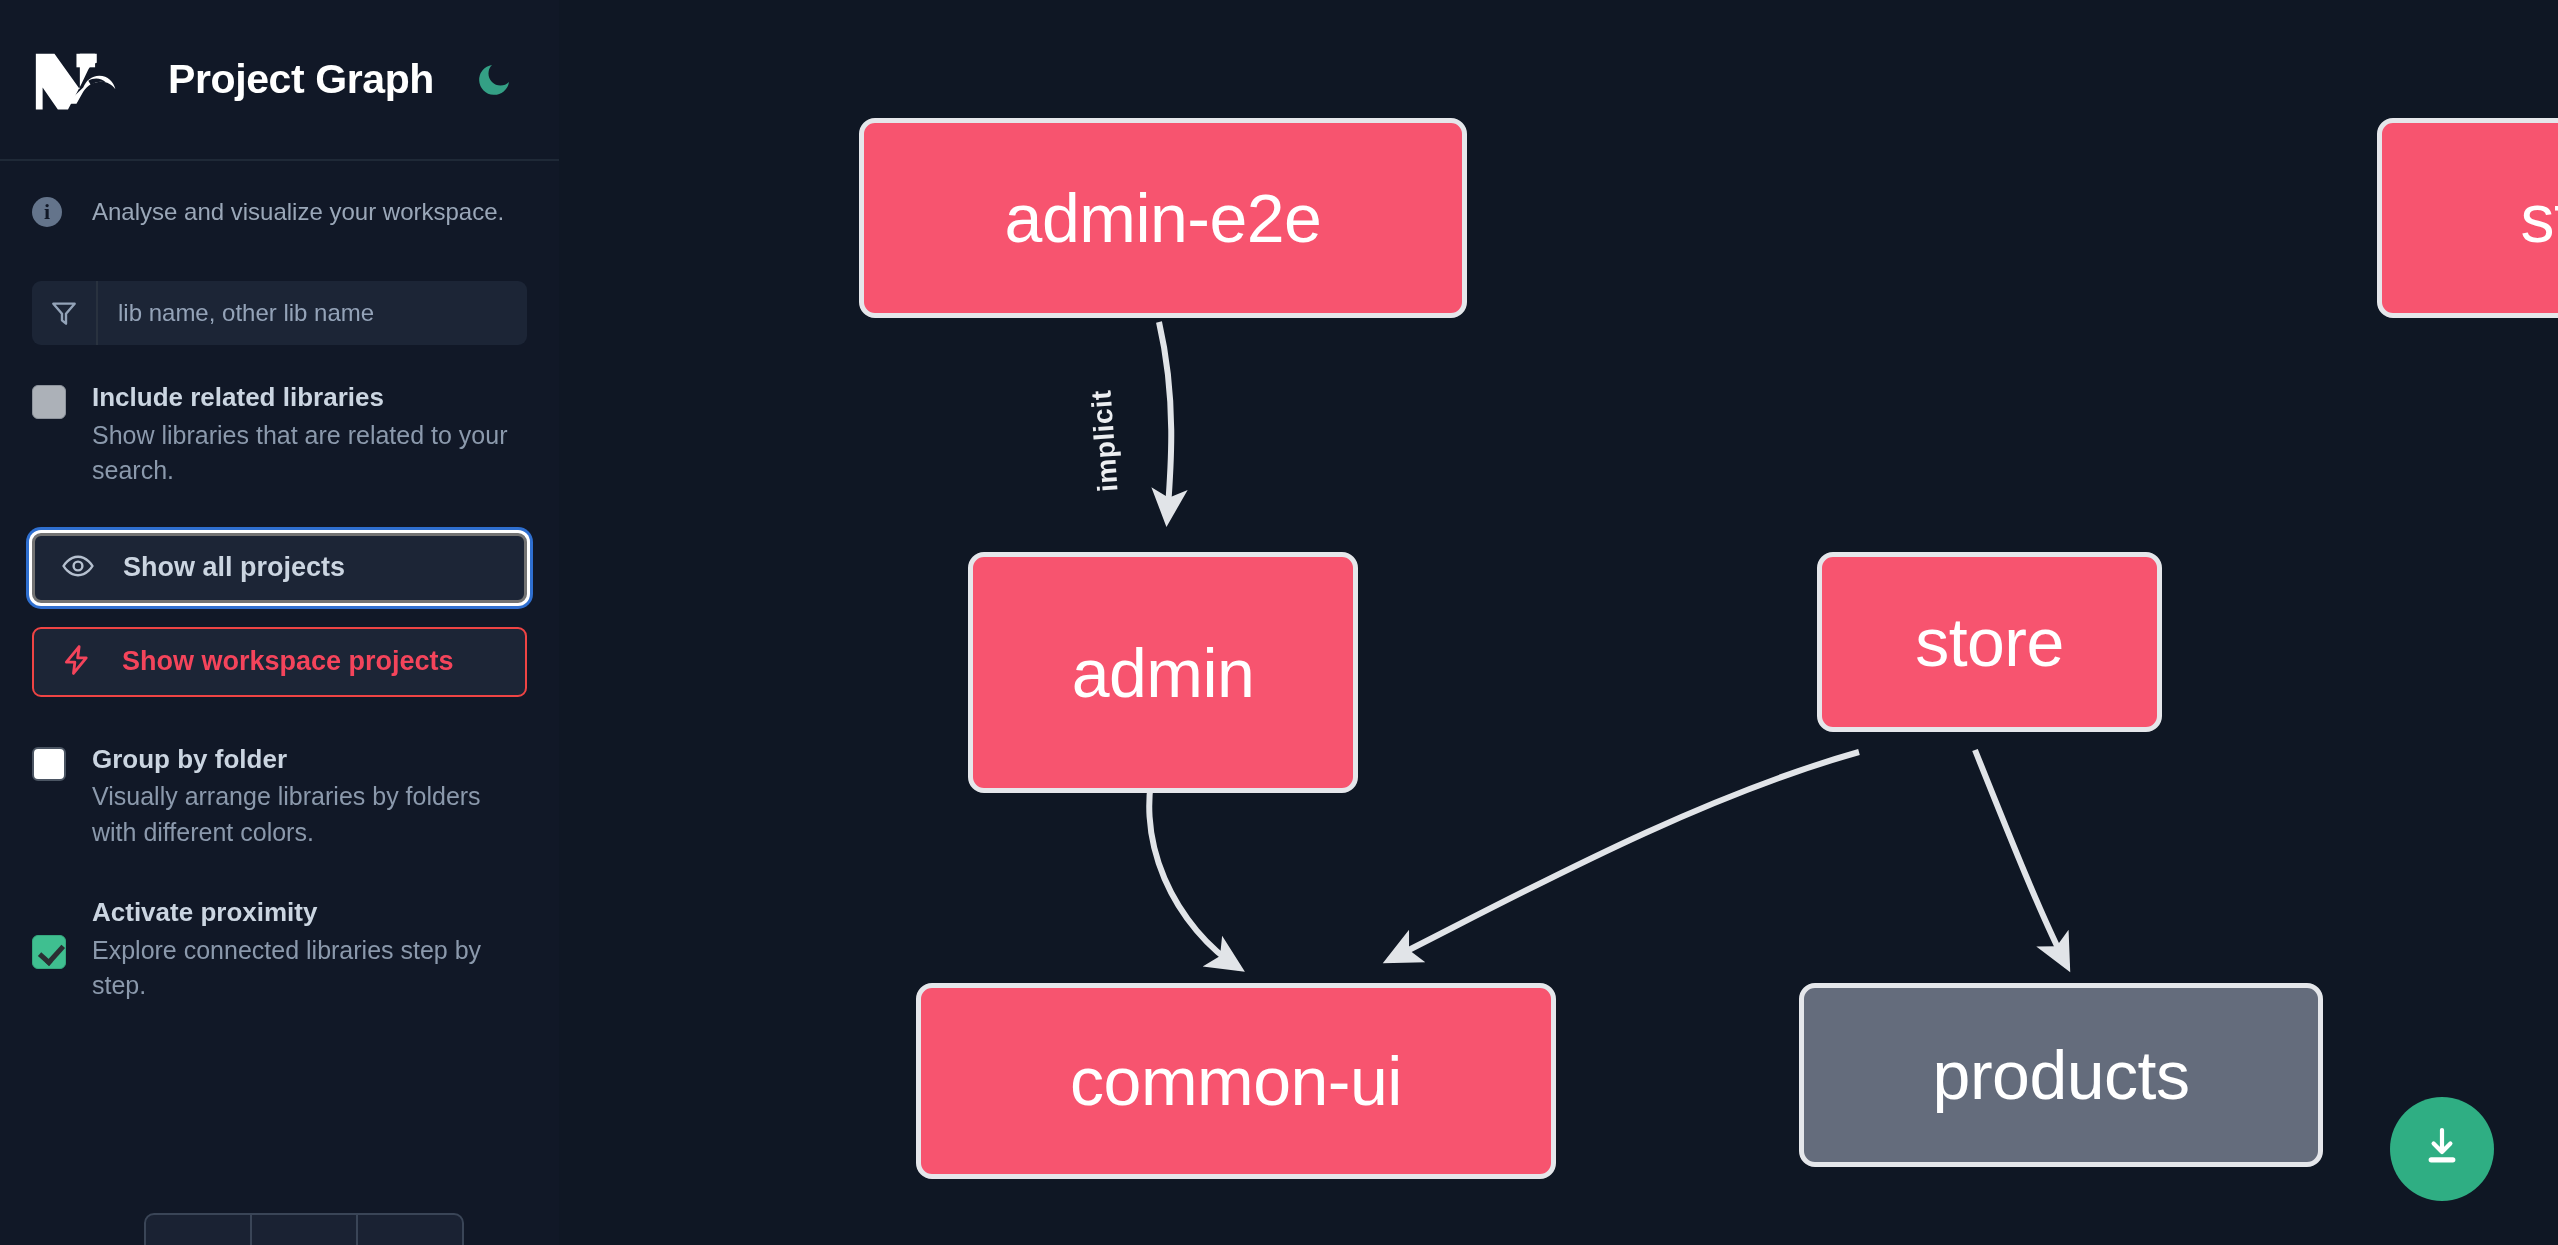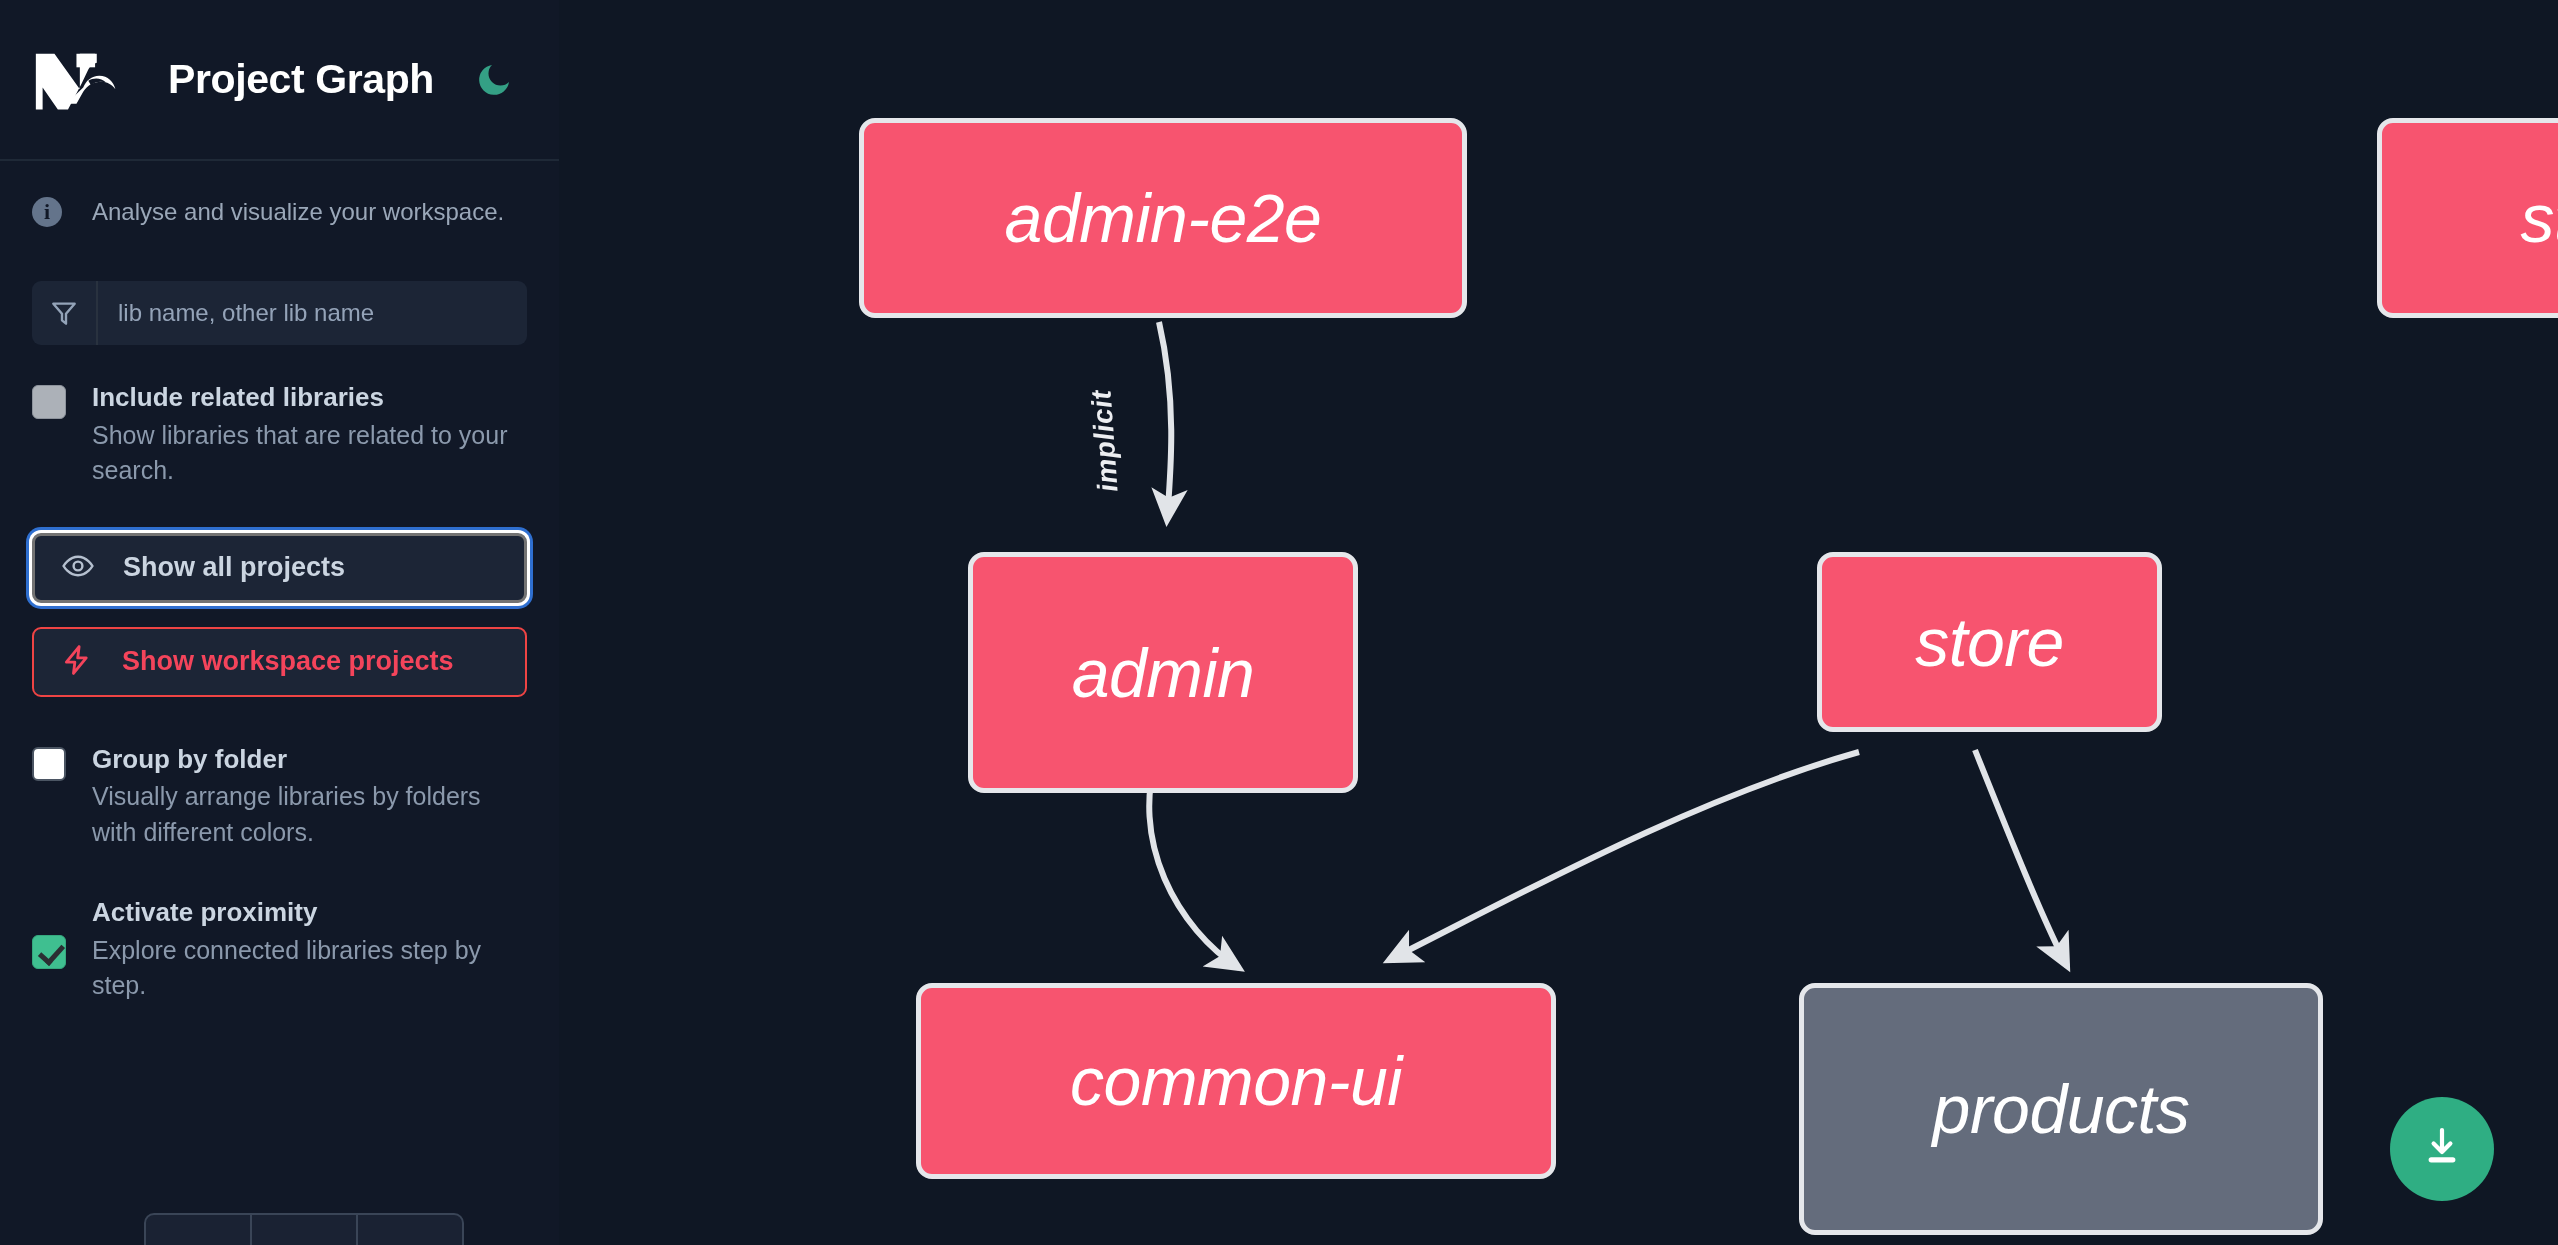--- a/index.html
+++ b/index.html
@@ -146,21 +146,20 @@
   }
   #sb-scrollbar { position: absolute; left: 559px; top: 0; width: 14px; height: 1245px; }
 
   
   #canvas {
     position: relative;
     flex: 1 1 auto;
     height: 1245px;
     background: #0f1724;
     overflow: hidden;
-    font-style: italic;
   }
   #edges { position: absolute; left: 0; top: 0; width: 1985px; height: 1245px; }
   .node {
     position: absolute;
     border: 5px solid #e5e7eb;
     border-radius: 16px;
     display: flex; align-items: center; justify-content: center;
     color: #ffffff;
     font-size: 68px;
     letter-spacing: -0.5px;
@@ -320,21 +319,21 @@
     </div>
 
     <div class="node pink" style="left:1258px; top:552px; width:345px; height:180px;">
       <span>store</span>
     </div>
 
     <div class="node pink" style="left:357px; top:983px; width:640px; height:196px;">
       <span>common-ui</span>
     </div>
 
-    <div class="node gray" style="left:1240px; top:983px; width:524px; height:252px;">
+    <div class="node gray" style="left:1240px; top:983px; width:524px; height:184px;">
       <span>products</span>
     </div>
 
     <div class="edge-label" style="left:495px; top:425px; transform:rotate(-94deg);">implicit</div>
 
     <div id="download-fab">
       <span>
         <svg viewBox="0 0 24 24" width="48" height="48" aria-hidden="true">
           <path fill="none" stroke="#ffffff" stroke-width="2.1" stroke-linecap="round" stroke-linejoin="round" d="M12 3.5v11m0 0 4.2-4.2M12 14.5 7.8 10.3"></path>
           <path stroke="#ffffff" stroke-width="2.6" stroke-linecap="round" d="M6.6 18.4h10.8"></path>

